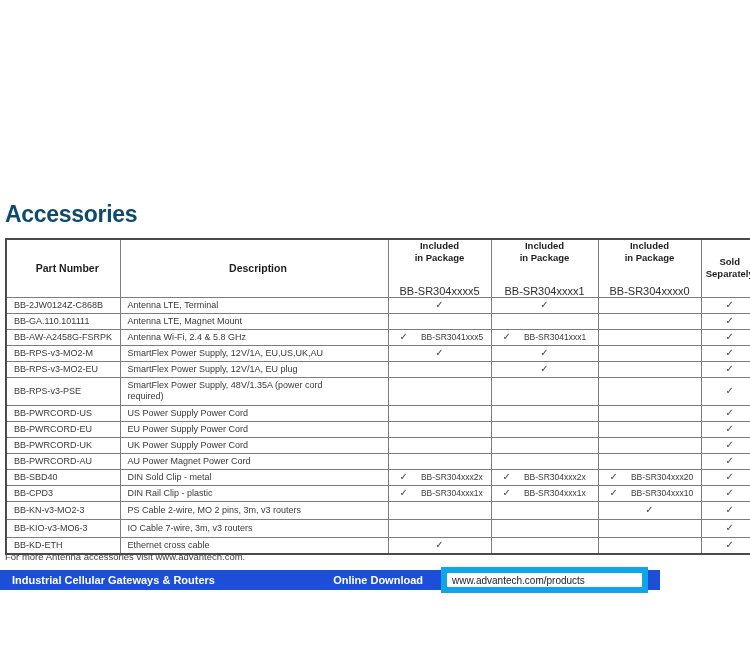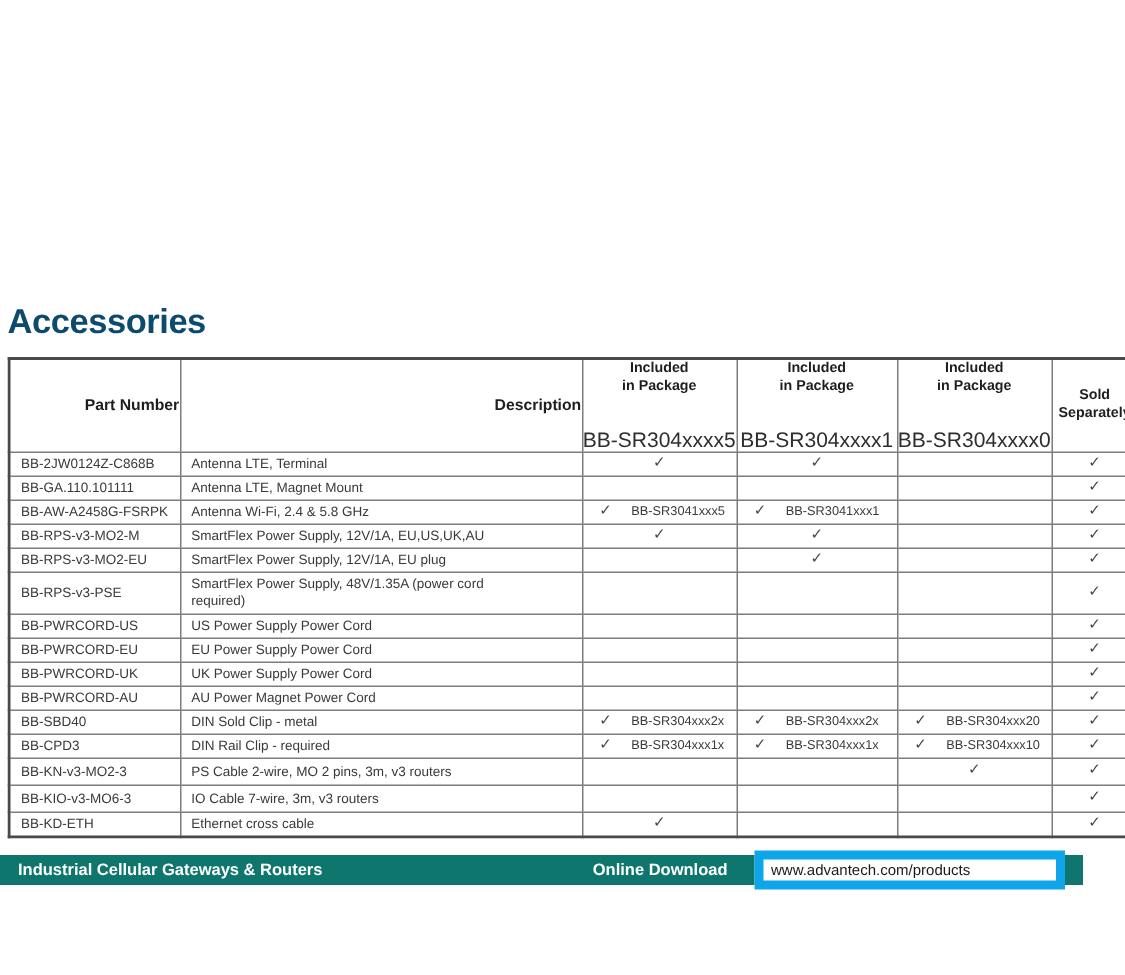--- a/index.html
+++ b/index.html
@@ -10,42 +10,42 @@
   .heading{
     position:absolute;left:5px;top:201px;margin:0;
     font-size:23px;font-weight:bold;letter-spacing:-0.3px;color:#0c4a6e;
   }
   .table-wrap{position:absolute;left:5px;top:238px;width:745px;overflow:hidden;}
   table{border-collapse:collapse;table-layout:fixed;width:753px;background:#fff;}
   table{border:2px solid #4a4a4a;}
   th,td{border:1px solid #7d7d7d;overflow:hidden;padding:0;vertical-align:middle;}
   thead tr{height:45px;}
   th{font-size:10.5px;color:#1e1e1e;font-weight:bold;}
-  th.part,th.desc{text-align:right;padding-left:8px;}
+  th.part,th.desc{text-align:center;padding-left:8px;}
   th.inc,th.sold{text-align:center;white-space:nowrap;}
   th .l{font-weight:bold;font-size:9.5px;line-height:1.3;}
-  th .code{font-weight:normal;font-size:14px;color:#2e2e2e;margin-top:20px;}
+  th .code{font-weight:normal;font-size:11px;color:#2e2e2e;margin-top:20px;}
   tbody tr{height:16px;}
   tbody tr:nth-child(6){height:28px;}
   tbody tr:nth-child(13),tbody tr:nth-child(14){height:18px;}
   tbody tr:nth-child(15){height:17px;}
   td{font-size:9px;color:#3a3a3a;line-height:1.2;}
   td.part{padding-left:7px;}
   td.desc{padding-left:7px;white-space:pre-line;}
   td.inc,td.sold{text-align:center;}
   td.inc.combo{text-align:left;padding-left:11px;}
   .chk{font-size:10px;color:#454545;}
   .pkg{margin-left:13px;font-size:8.5px;color:#3a3a3a;margin-top:12px;}
   .note{
     position:absolute;left:5px;top:551px;margin:0;
     font-size:9.5px;color:#3d3d3d;
   }
   .footer-bar{
-    position:absolute;left:0;top:570px;width:722px;height:20px;
-    background:#0f766e;display:flex;align-items:center;
+    position:absolute;left:0;top:570px;width:660px;height:20px;
+    background:#1d4ed8;display:flex;align-items:center;
   }
   .footer-title{margin-left:12px;color:#ffffff;font-weight:bold;font-size:11px;white-space:nowrap;}
   .footer-spacer{flex:1;}
   .download-label{color:#ffffff;font-weight:bold;font-size:11px;margin-right:18px;white-space:nowrap;}
   .url-box{
     width:190px;height:14px;background:#ffffff;border:6px solid #0ea5e9;
     display:flex;align-items:center;padding-left:5px;margin-right:12px;
   }
   .url-box span{font-size:10px;color:#1a1a1a;white-space:nowrap;}
 </style>
@@ -177,21 +177,21 @@
           <tr>
             <td class="part">BB-SBD40</td>
             <td class="desc">DIN Sold Clip - metal</td>
             <td class="inc combo"><span class="chk">✓</span><span class="pkg">BB-SR304xxx2x</span></td>
             <td class="inc combo"><span class="chk">✓</span><span class="pkg">BB-SR304xxx2x</span></td>
             <td class="inc combo"><span class="chk">✓</span><span class="pkg">BB-SR304xxx20</span></td>
             <td class="sold"><span class="chk">✓</span></td>
           </tr>
           <tr>
             <td class="part">BB-CPD3</td>
-            <td class="desc">DIN Rail Clip - required</td>
+            <td class="desc">DIN Rail Clip - plastic</td>
             <td class="inc combo"><span class="chk">✓</span><span class="pkg">BB-SR304xxx1x</span></td>
             <td class="inc combo"><span class="chk">✓</span><span class="pkg">BB-SR304xxx1x</span></td>
             <td class="inc combo"><span class="chk">✓</span><span class="pkg">BB-SR304xxx10</span></td>
             <td class="sold"><span class="chk">✓</span></td>
           </tr>
           <tr>
             <td class="part">BB-KN-v3-MO2-3</td>
             <td class="desc">PS Cable 2-wire, MO 2 pins, 3m, v3 routers</td>
             <td class="inc"></td>
             <td class="inc"></td>
@@ -211,20 +211,21 @@
             <td class="desc">Ethernet cross cable</td>
             <td class="inc"><span class="chk">✓</span></td>
             <td class="inc"></td>
             <td class="inc"></td>
             <td class="sold"><span class="chk">✓</span></td>
           </tr>
         </tbody>
     </table>
   </div>
 
+  <p class="note">For more Antenna accessories visit www.advantech.com.</p>
 
   <div class="footer-bar">
     <span class="footer-title">Industrial Cellular Gateways &amp; Routers</span>
     <span class="footer-spacer"></span>
     <span class="download-label">Online Download</span>
     <span class="url-box">
       <span>www.advantech.com/products</span>
     </span>
   </div>
 

